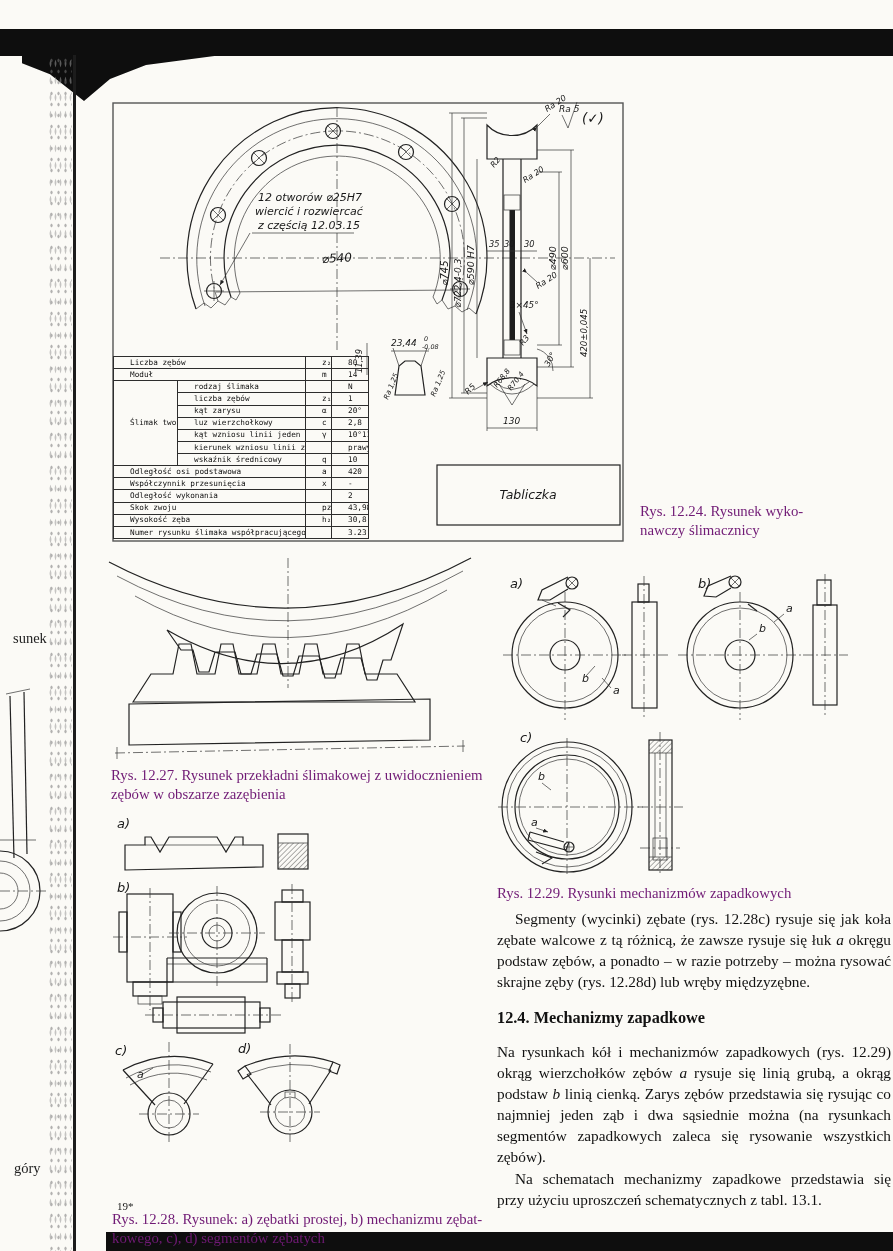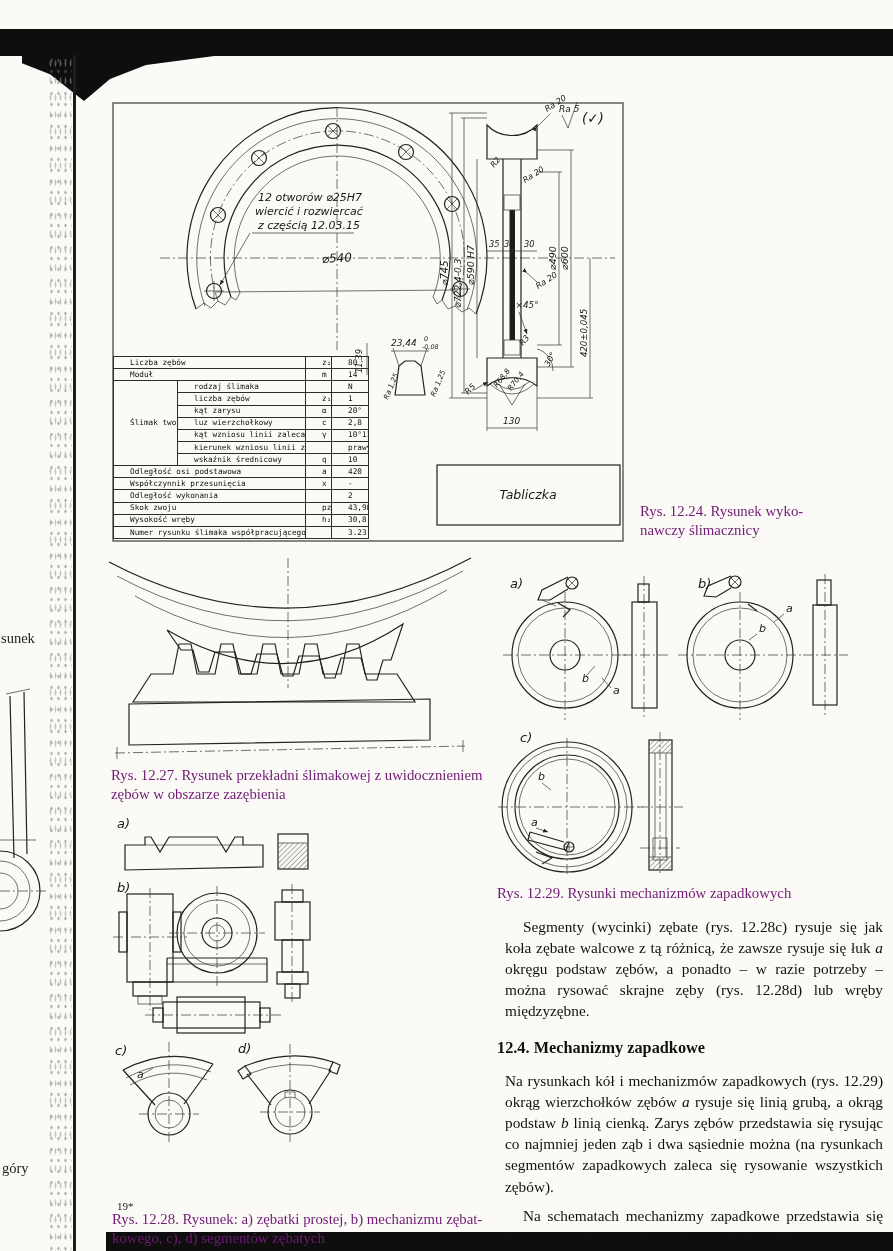--- a/index.html
+++ b/index.html
@@ -10,24 +10,24 @@
   .topbar{left:0;top:29px;width:893px;height:27px;background:#0e0e0e;}
   .topblob{left:22px;top:55px;width:200px;height:46px;background:#0e0e0e;
            clip-path:polygon(0 0,100% 0,62% 22%,44% 52%,31% 100%,14% 42%,0 18%);}
   .spine{left:73px;top:55px;width:3px;height:1196px;background:#1c1c1c;}
   .speckle{left:48px;top:55px;width:24px;height:1196px;opacity:.55;
            background-image:radial-gradient(#777 0.8px,transparent 1.4px),radial-gradient(#999 0.7px,transparent 1.2px);
            background-size:7px 11px,5px 17px;}
   .botbar{left:106px;top:1232px;width:787px;height:19px;background:#0e0e0e;}
   
   .cap{font-size:14.8px;line-height:1.28;color:#701a75;}
-  .marg{font-size:14.5px;color:#222;}
+  .marg{font-size:14.5px;color:#222;padding-left:12px;}
   .foot{font-size:11px;color:#222;}
   .col{text-align:justify;font-size:15.3px;line-height:1.38;color:#111;}
-  .col p{margin:8px;}
+  .col p{margin:0;}
   .col p.ind{text-indent:18px;}
   .col h3{font-size:16.3px;margin:15px 0 11px 0;}
   .it{font-style:italic;}
   
   .ptable{border-collapse:collapse;table-layout:fixed;width:255px;height:183px;
           font-family:"DejaVu Sans Mono","Liberation Mono",monospace;font-size:7.7px;line-height:1;color:#111;}
   .ptable td{border:1px solid #2d2d2d;padding:0 16px;height:11px;overflow:hidden;white-space:nowrap;}
   .ptable td.v{text-align:center;}
   .ptable td.s{text-align:right;}
   
@@ -225,21 +225,21 @@
           <td>kąt zarysu</td>
           <td class="s">α</td>
           <td class="v">20°</td>
         </tr>
     <tr>
           <td>luz wierzchołkowy</td>
           <td class="s">c</td>
           <td class="v">2,8</td>
         </tr>
     <tr>
-          <td>kąt wzniosu linii zaleca</td>
+          <td>kąt wzniosu linii jeden</td>
           <td class="s">γ</td>
           <td class="v">10°11'</td>
         </tr>
     <tr>
           <td>kierunek wzniosu linii zwoju</td>
           <td class="s"></td>
           <td class="v">prawy</td>
         </tr>
     <tr>
           <td>wskaźnik średnicowy</td>
@@ -260,21 +260,21 @@
           <td colspan="2">Odległość wykonania</td>
           <td class="s"></td>
           <td class="v">2</td>
         </tr>
     <tr>
           <td colspan="2">Skok zwoju</td>
           <td class="s">pz</td>
           <td class="v">43,98</td>
         </tr>
     <tr>
-          <td colspan="2">Wysokość wręby</td>
+          <td colspan="2">Wysokość zęba</td>
           <td class="s">h₂</td>
           <td class="v">30,8</td>
         </tr>
     <tr>
           <td colspan="2">Numer rysunku ślimaka współpracującego</td>
           <td class="s"></td>
           <td class="v">3.23.42</td>
         </tr>
   </tbody>
     </table>

